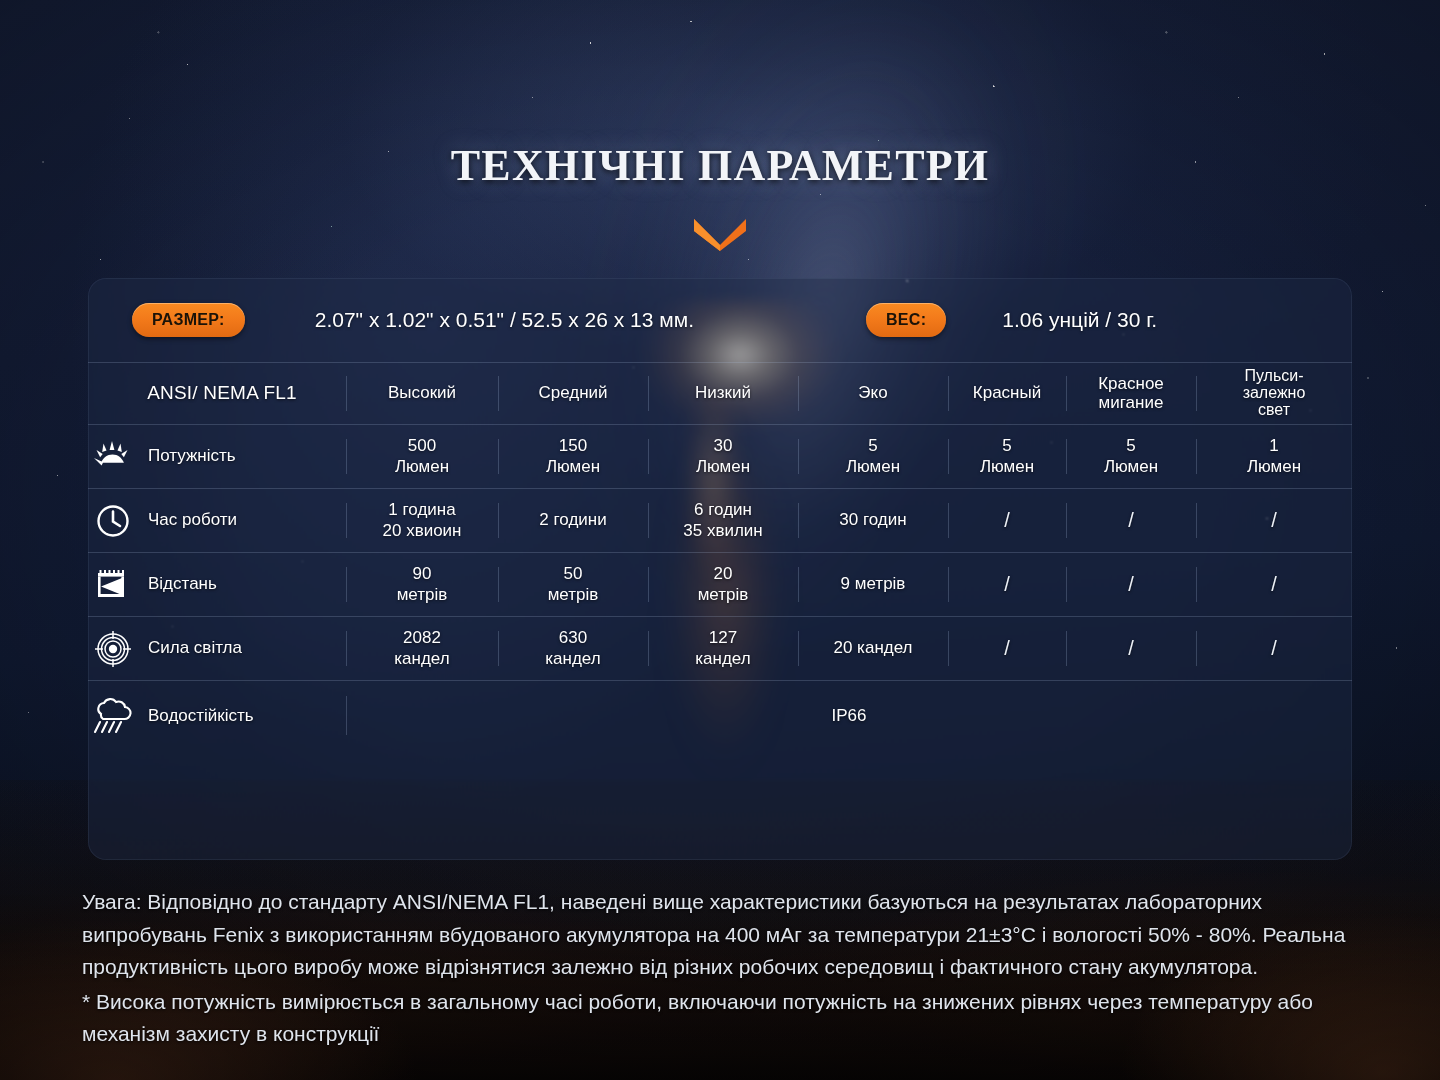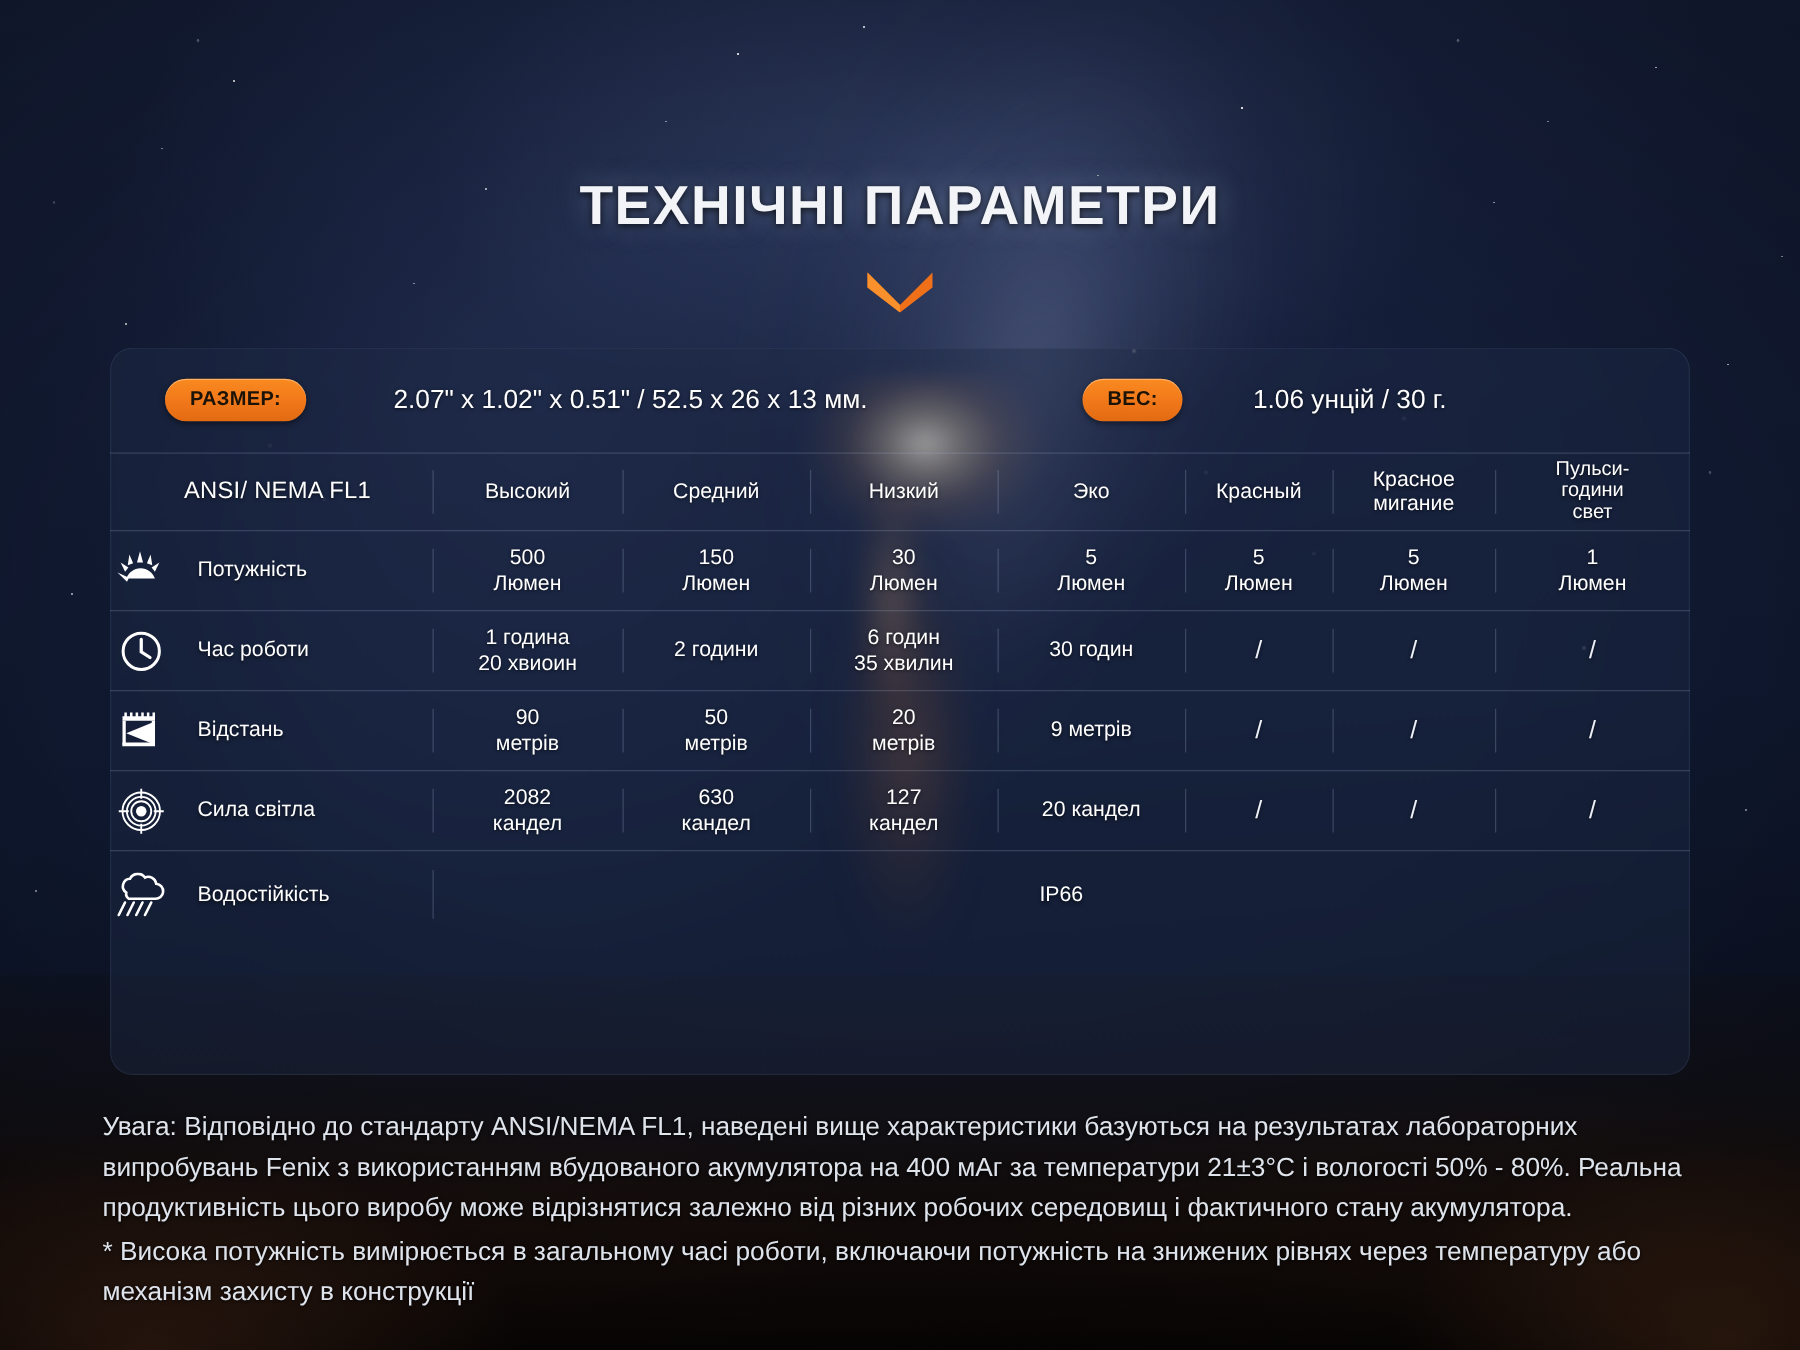--- a/index.html
+++ b/index.html
@@ -152,20 +152,21 @@
     position: absolute; top: 140px; left: 0; right: 0;
     text-align: center;
   }
   .title {
     display:inline-block;
     font-size: 44px;
     font-weight: bold;
     letter-spacing: 1.2px;
     color: #f2f4f8;
     text-shadow: 0 2px 6px rgba(0,0,0,0.75), 0 0 22px rgba(190,205,235,0.35);
+    font-family: Liberation Serif, serif;
   }
   .chev {
     margin: 26px auto 0;
     width: 56px; height: 34px;
     position: relative;
   }
   .chev svg { display:block; }
 
   
   .panel {
@@ -259,21 +260,21 @@
 
   tbody td { height: 64px; }
   tbody tr.tall td { height: 70px; }
 
   td.label-col {
     text-align: left;
     padding-left: 22px;
     font-size: 19px;
     white-space: nowrap;
   }
-  .label-inner { display: flex; align-items: center; gap: 24px; }
+  .label-inner { display: flex; align-items: center; gap: 14px; }
   .ic { width: 42px; height: 40px; flex: 0 0 42px; display:flex; align-items:center; justify-content:center; }
   .ic svg { display:block; }
   .lbl-txt { display:block; }
   .lbl-txt .l2 { display:block; }
 
   .val-num { display:block; }
   .val-unit { display:block; }
   .slash { font-size: 20px; color:#eef2f8; }
 
   
@@ -347,21 +348,21 @@
           <th class="sep">Средний</th>
           <th class="sep">Низкий</th>
           <th class="sep">Эко</th>
           <th class="sep">Красный</th>
           <th class="sep two-line">
             <span>Красное</span><br>
             <span>мигание</span>
           </th>
           <th class="sep three-line">
             <span>Пульси-</span><br>
-            <span>години</span><br>
+            <span>залежно</span><br>
             <span>свет</span>
           </th>
         </tr>
       </thead>
 
       <tbody>
 
         <tr>
           <td class="label-col">
             <span class="label-inner">

